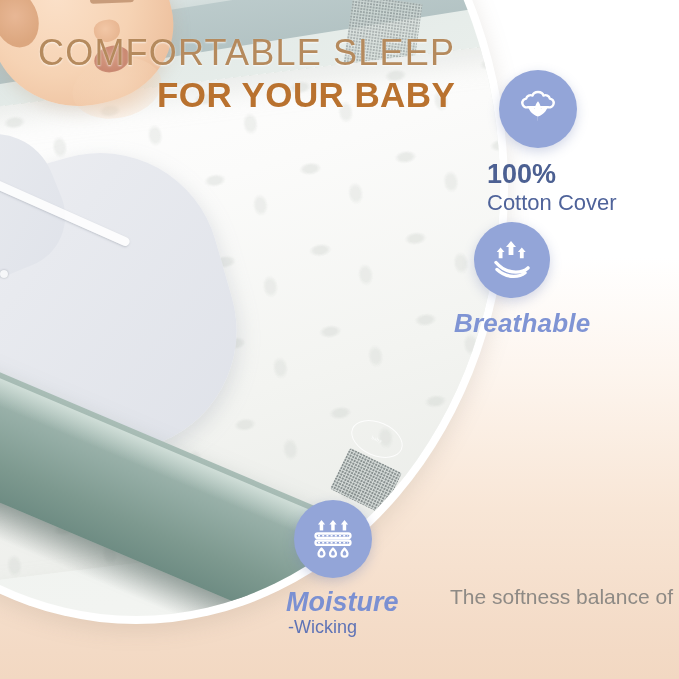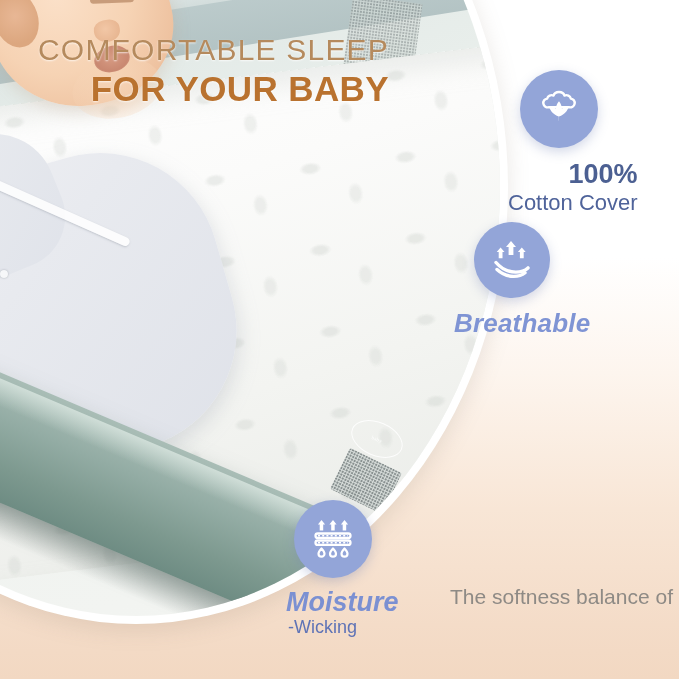--- a/index.html
+++ b/index.html
@@ -222,21 +222,21 @@
   }
 
   
   #headline {
     position: absolute;
     left: 38px;
     top: 34px;
     z-index: 12;
   }
   #headline-l1 {
-    font-size: 30px;
+    font-size: 36px;
     letter-spacing: 1.2px;
     color: #b58a5d;
     font-weight: 400;
     line-height: 1.06;
     white-space: nowrap;
     text-shadow: 0 1px 2px rgba(255,255,255,.75);
   }
   #headline-l2 {
     font-size: 35px;
     letter-spacing: 0.4px;
@@ -263,21 +263,21 @@
     font-weight: 700;
     line-height: 1.06;
     white-space: nowrap;
   }
   .feature-sub {
     line-height: 1.1;
     white-space: nowrap;
   }
 
   
-  #feature-cotton { left: 508px; top: 70px; text-align: right; }
+  #feature-cotton { left: 487px; top: 70px; }
   #feature-cotton .badge-circle { width: 78px; height: 78px; margin-left: 12px; }
   #feature-cotton .feature-title { font-size: 27px; color: #4c6092; margin-top: 12px; }
   #feature-cotton .feature-sub  { font-size: 22px; color: #4f639a; margin-top: 2px; }
 
   
   #feature-breathable { left: 454px; top: 222px; font-style: italic; }
   #feature-breathable .badge-circle { width: 76px; height: 76px; margin-left: 20px; }
   #feature-breathable .feature-title { font-size: 26px; color: #7f94d4; margin-top: 12px; letter-spacing: .2px; }
 
   

